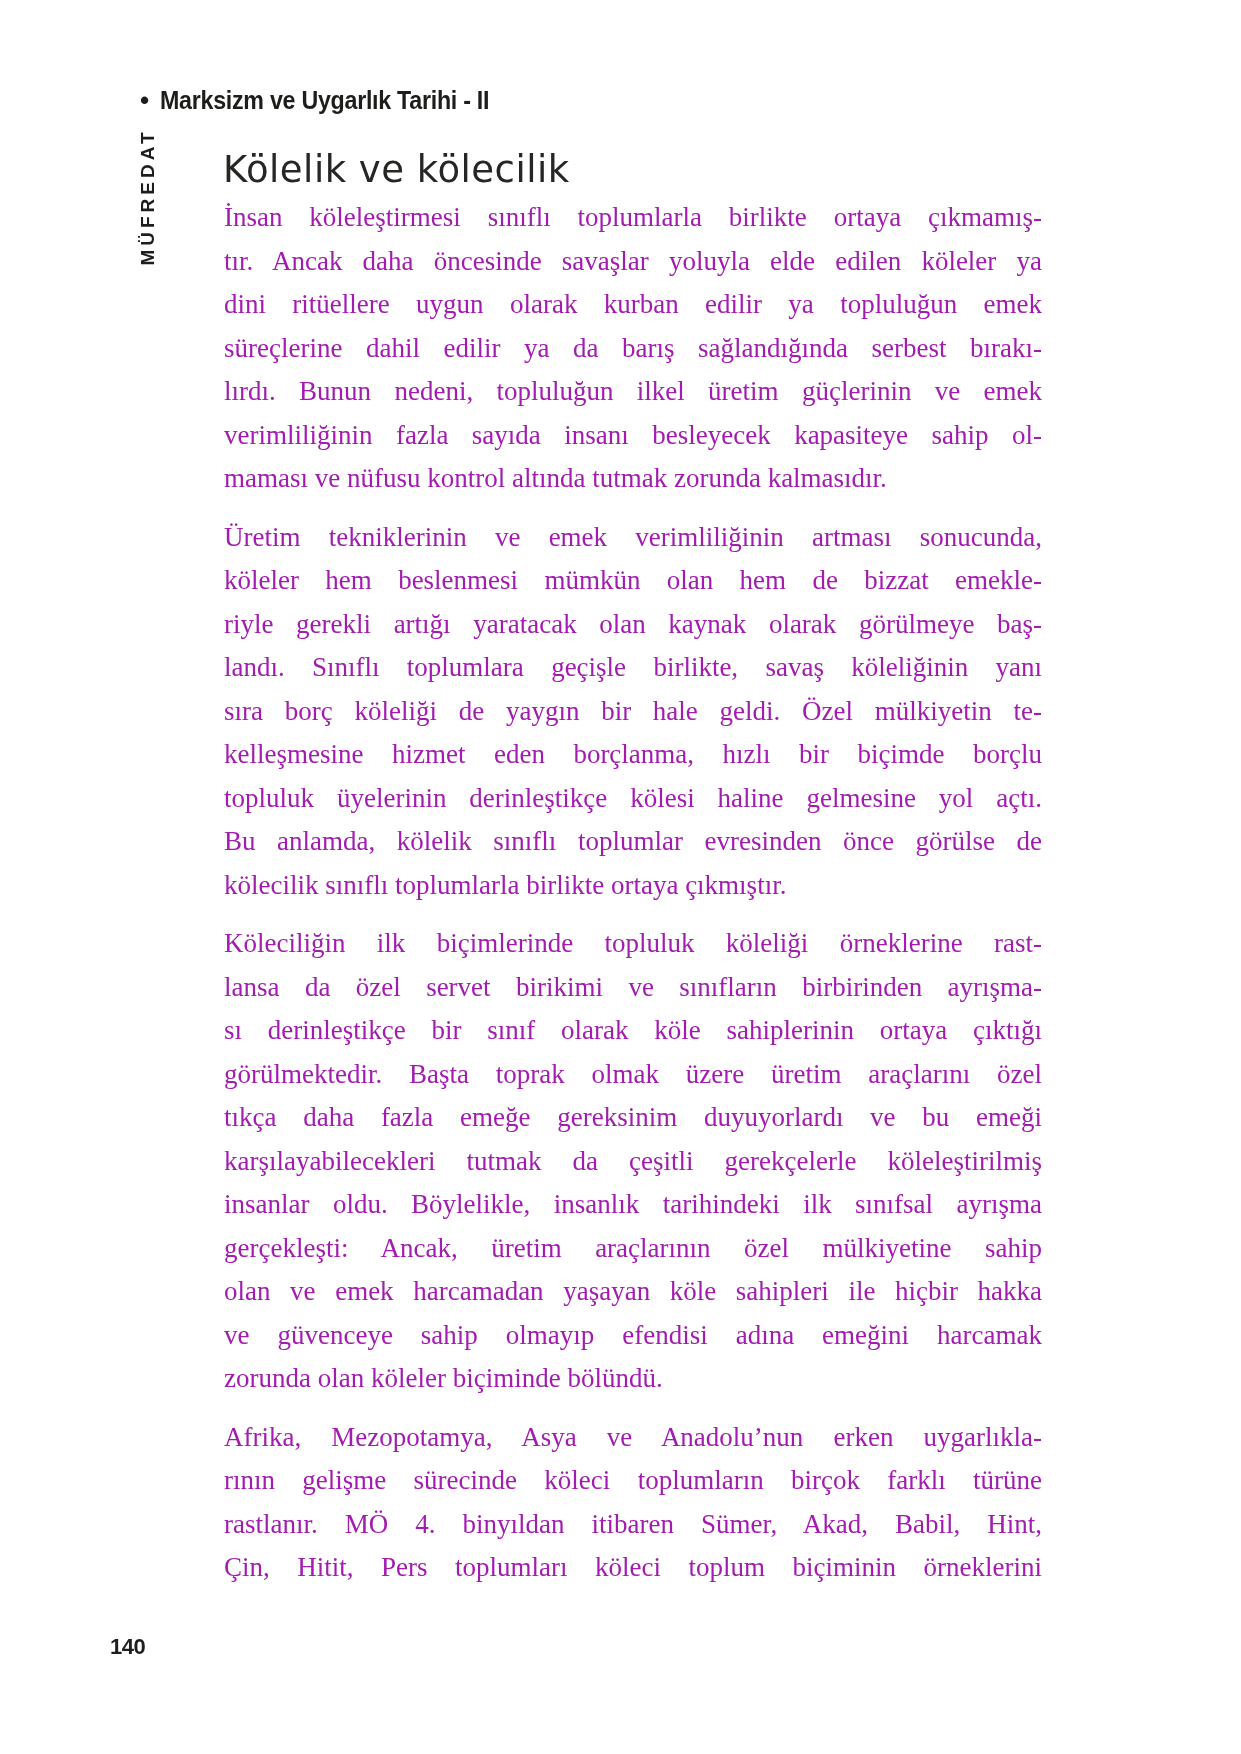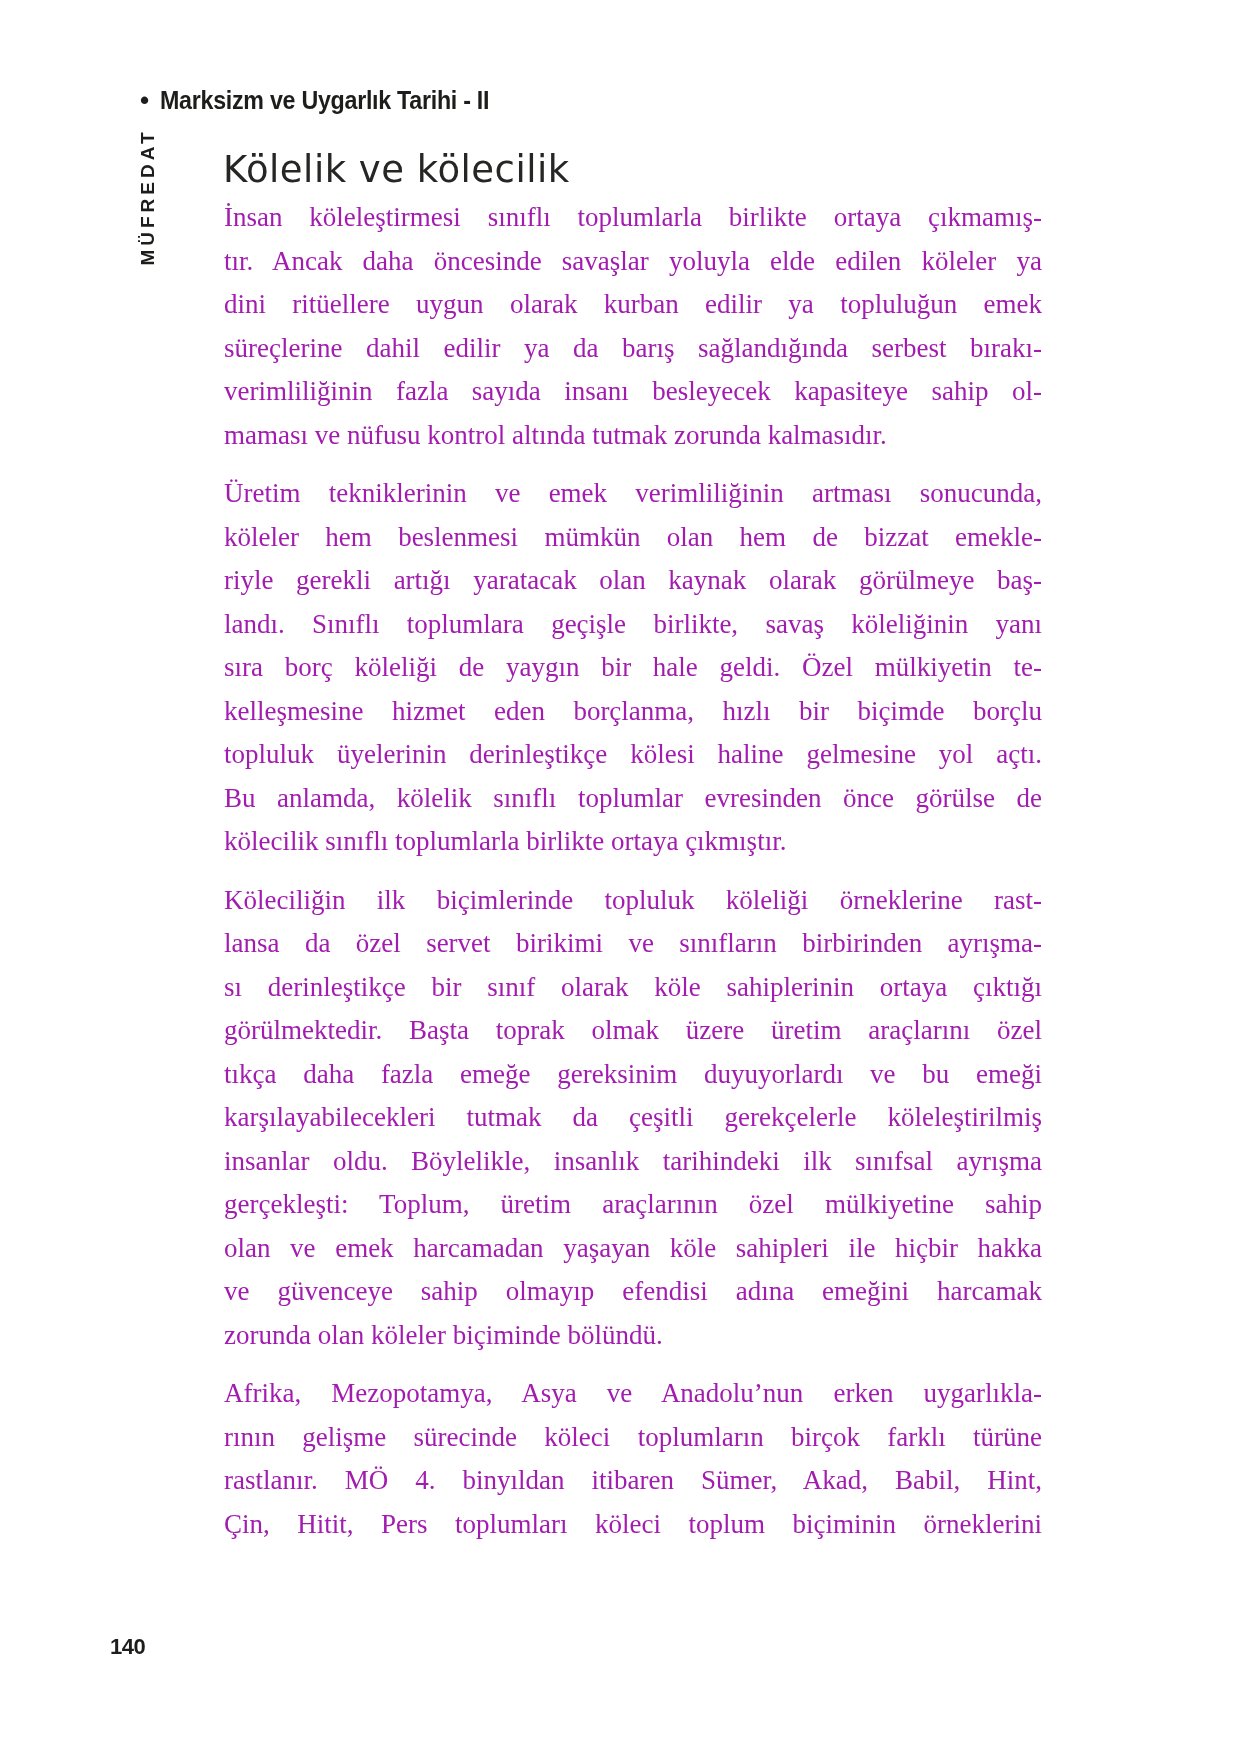--- a/index.html
+++ b/index.html
@@ -107,20 +107,21 @@
 
   <h1 class="section-title" style="margin:12px;">Kölelik ve kölecilik</h1>
 
   <div class="body-block">
 
     <div class="para">
       <div class="line">İnsan köleleştirmesi sınıflı toplumlarla birlikte ortaya çıkmamış-</div>
       <div class="line">tır. Ancak daha öncesinde savaşlar yoluyla elde edilen köleler ya</div>
       <div class="line">dini ritüellere uygun olarak kurban edilir ya topluluğun emek</div>
       <div class="line">süreçlerine dahil edilir ya da barış sağlandığında serbest bırakı-</div>
+      <div class="line">lırdı. Bunun nedeni, topluluğun ilkel üretim güçlerinin ve emek</div>
       <div class="line">verimliliğinin fazla sayıda insanı besleyecek kapasiteye sahip ol-</div>
       <div class="line end">maması ve nüfusu kontrol altında tutmak zorunda kalmasıdır.</div>
     </div>
 
     <div class="para">
       <div class="line">Üretim tekniklerinin ve emek verimliliğinin artması sonucunda,</div>
       <div class="line">köleler hem beslenmesi mümkün olan hem de bizzat emekle-</div>
       <div class="line">riyle gerekli artığı yaratacak olan kaynak olarak görülmeye baş-</div>
       <div class="line">landı. Sınıflı toplumlara geçişle birlikte, savaş köleliğinin yanı</div>
       <div class="line">sıra borç köleliği de yaygın bir hale geldi. Özel mülkiyetin te-</div>
@@ -131,21 +132,21 @@
     </div>
 
     <div class="para">
       <div class="line">Köleciliğin ilk biçimlerinde topluluk köleliği örneklerine rast-</div>
       <div class="line">lansa da özel servet birikimi ve sınıfların birbirinden ayrışma-</div>
       <div class="line">sı derinleştikçe bir sınıf olarak köle sahiplerinin ortaya çıktığı</div>
       <div class="line">görülmektedir. Başta toprak olmak üzere üretim araçlarını özel</div>
       <div class="line">tıkça daha fazla emeğe gereksinim duyuyorlardı ve bu emeği</div>
       <div class="line">karşılayabilecekleri tutmak da çeşitli gerekçelerle köleleştirilmiş</div>
       <div class="line">insanlar oldu. Böylelikle, insanlık tarihindeki ilk sınıfsal ayrışma</div>
-      <div class="line">gerçekleşti: Toplum, üretim araçlarının özel mülkiyetine sahip</div>
+      <div class="line">gerçekleşti: Ancak, üretim araçlarının özel mülkiyetine sahip</div>
       <div class="line">olan ve emek harcamadan yaşayan köle sahipleri ile hiçbir hakka</div>
       <div class="line">ve güvenceye sahip olmayıp efendisi adına emeğini harcamak</div>
       <div class="line end">zorunda olan köleler biçiminde bölündü.</div>
     </div>
 
     <div class="para">
       <div class="line">Afrika, Mezopotamya, Asya ve Anadolu’nun erken uygarlıkla-</div>
       <div class="line">rının gelişme sürecinde köleci toplumların birçok farklı türüne</div>
       <div class="line">rastlanır. MÖ 4. binyıldan itibaren Sümer, Akad, Babil, Hint,</div>
       <div class="line">Çin, Hitit, Pers toplumları köleci toplum biçiminin örneklerini</div>

